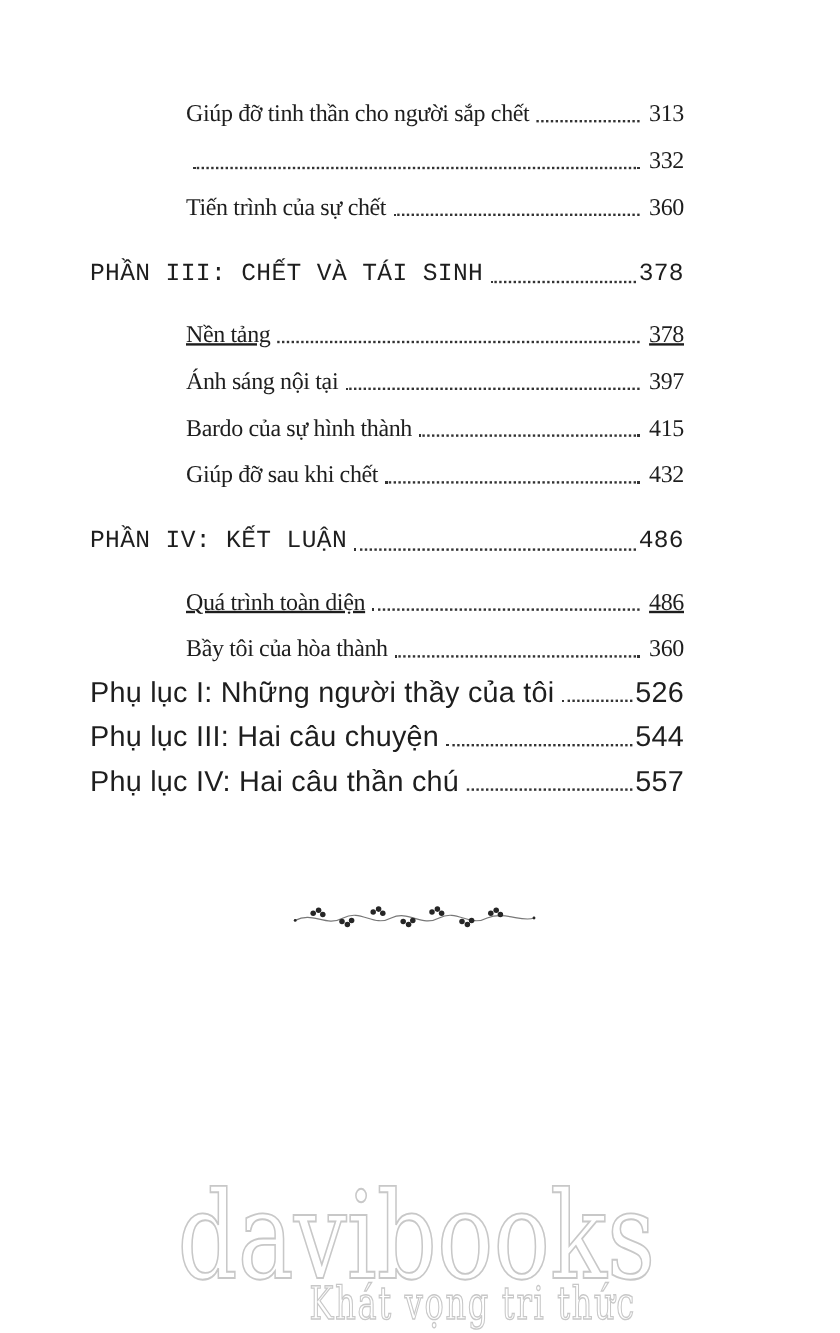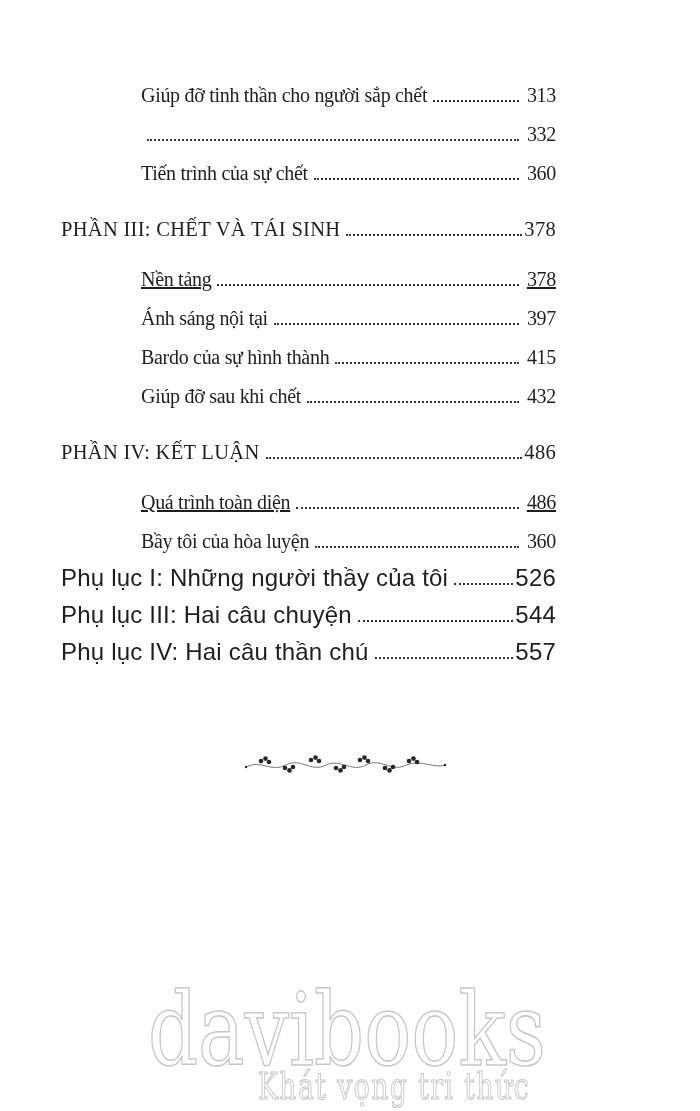--- a/index.html
+++ b/index.html
@@ -12,21 +12,21 @@
     background: #ffffff;
     position: relative;
     overflow: hidden;
     color: var(--text, #1e1e1e);
   }
 
   
   .toc {
     position: absolute;
     top: 0;
-    left: 4px;
+    left: 18px;
     width: 615px;
     padding: 82px 63px 0 57px;
     box-sizing: border-box;
   }
   .row {
     display: flex;
     align-items: baseline;
     margin-top: 13px;
     line-height: 26px;
   }
@@ -36,21 +36,21 @@
   .row.sub {
     font-family: "Liberation Serif", "DejaVu Serif", serif;
     font-size: 20px;
     letter-spacing: -0.3px;
     padding-left: 80px;
   }
   .row.sub .leader { margin-right: 8px; }
 
   
   .row.section {
-    font-family: Liberation Serif, serif;
+    font-family: Liberation Mono, monospace;
     font-size: 20.5px;
     letter-spacing: 0.3px;
     margin-top: 30px;
   }
   .row.section + .row { margin-top: 24px; text-decoration: underline; }
 
   
   .row.appendix {
     font-family: "Liberation Sans", "DejaVu Sans", sans-serif;
     font-size: 24px;
@@ -150,21 +150,21 @@
     <span class="label">PHẦN IV: KẾT LUẬN</span>
     <span class="leader"></span>
     <span class="page-num">486</span>
   </div>
       <div class="row sub">
     <span class="label">Quá trình toàn diện</span>
     <span class="leader"></span>
     <span class="page-num">486</span>
   </div>
       <div class="row sub">
-    <span class="label">Bầy tôi của hòa luyện</span>
+    <span class="label">Bầy tôi của hòa thành</span>
     <span class="leader"></span>
     <span class="page-num">360</span>
   </div>
       <div class="row appendix">
     <span class="label">Phụ lục I: Những người thầy của tôi</span>
     <span class="leader"></span>
     <span class="page-num">526</span>
   </div>
       <div class="row appendix">
     <span class="label">Phụ lục III: Hai câu chuyện</span>

